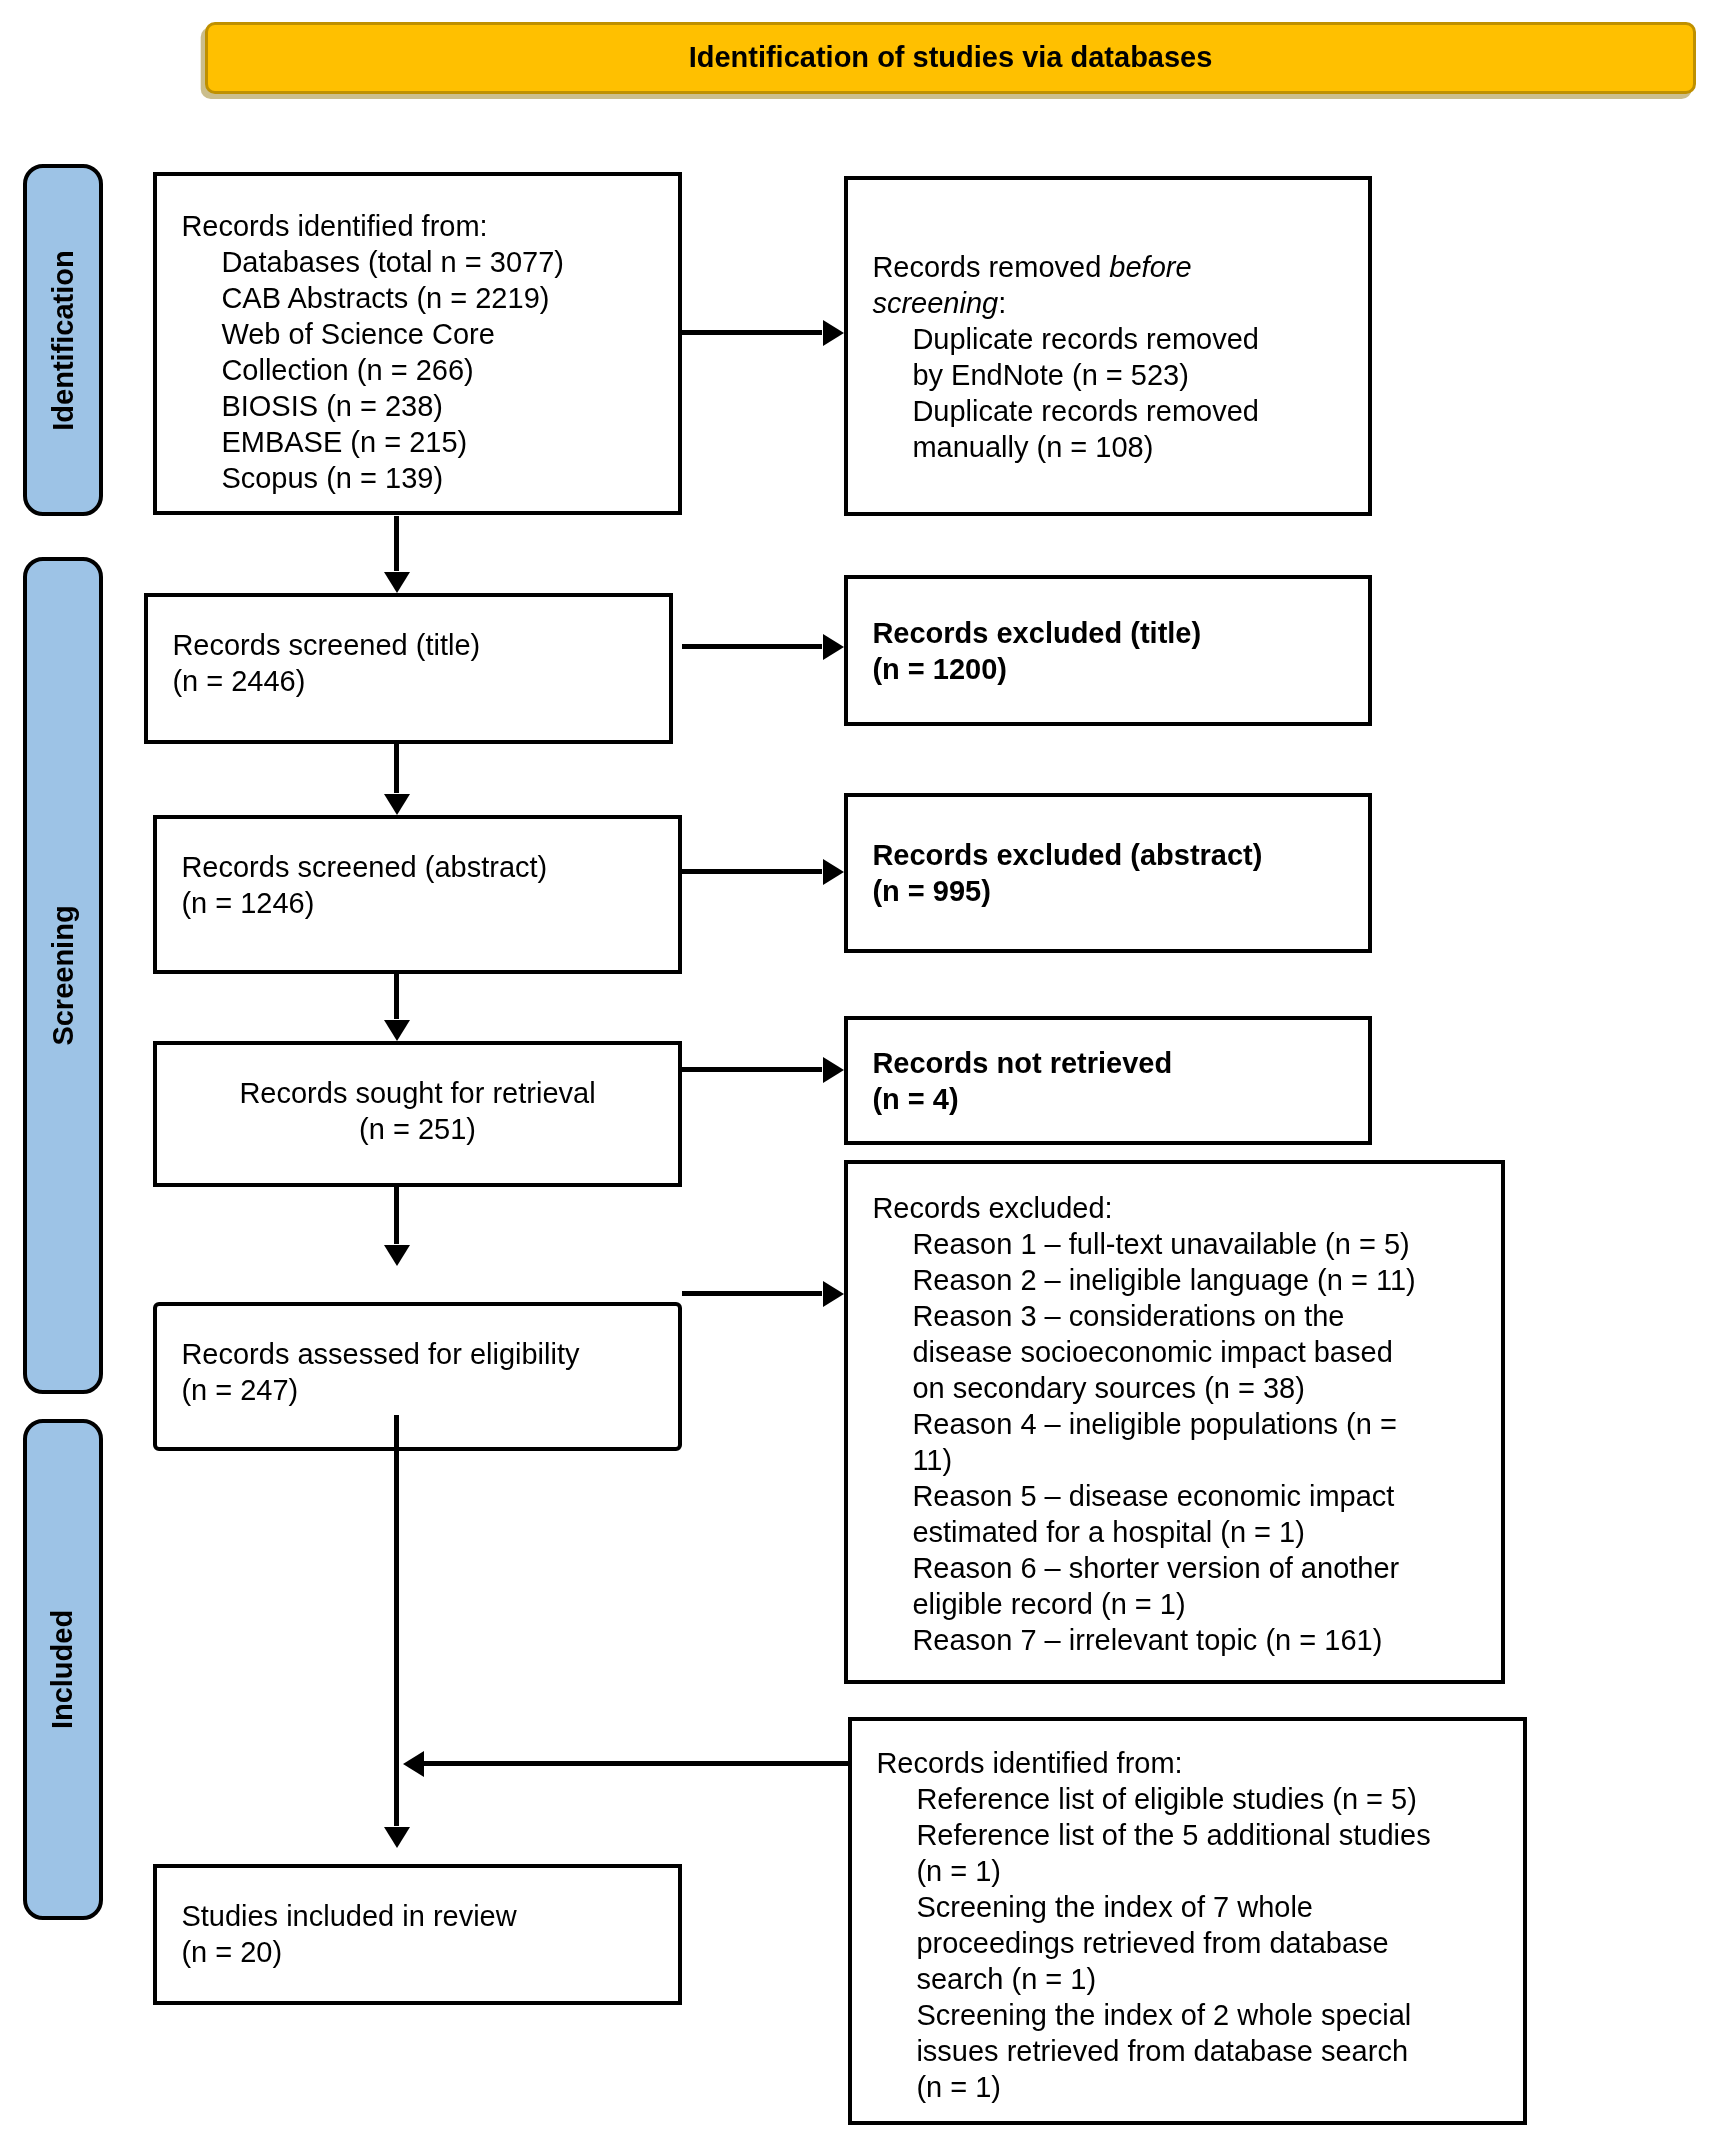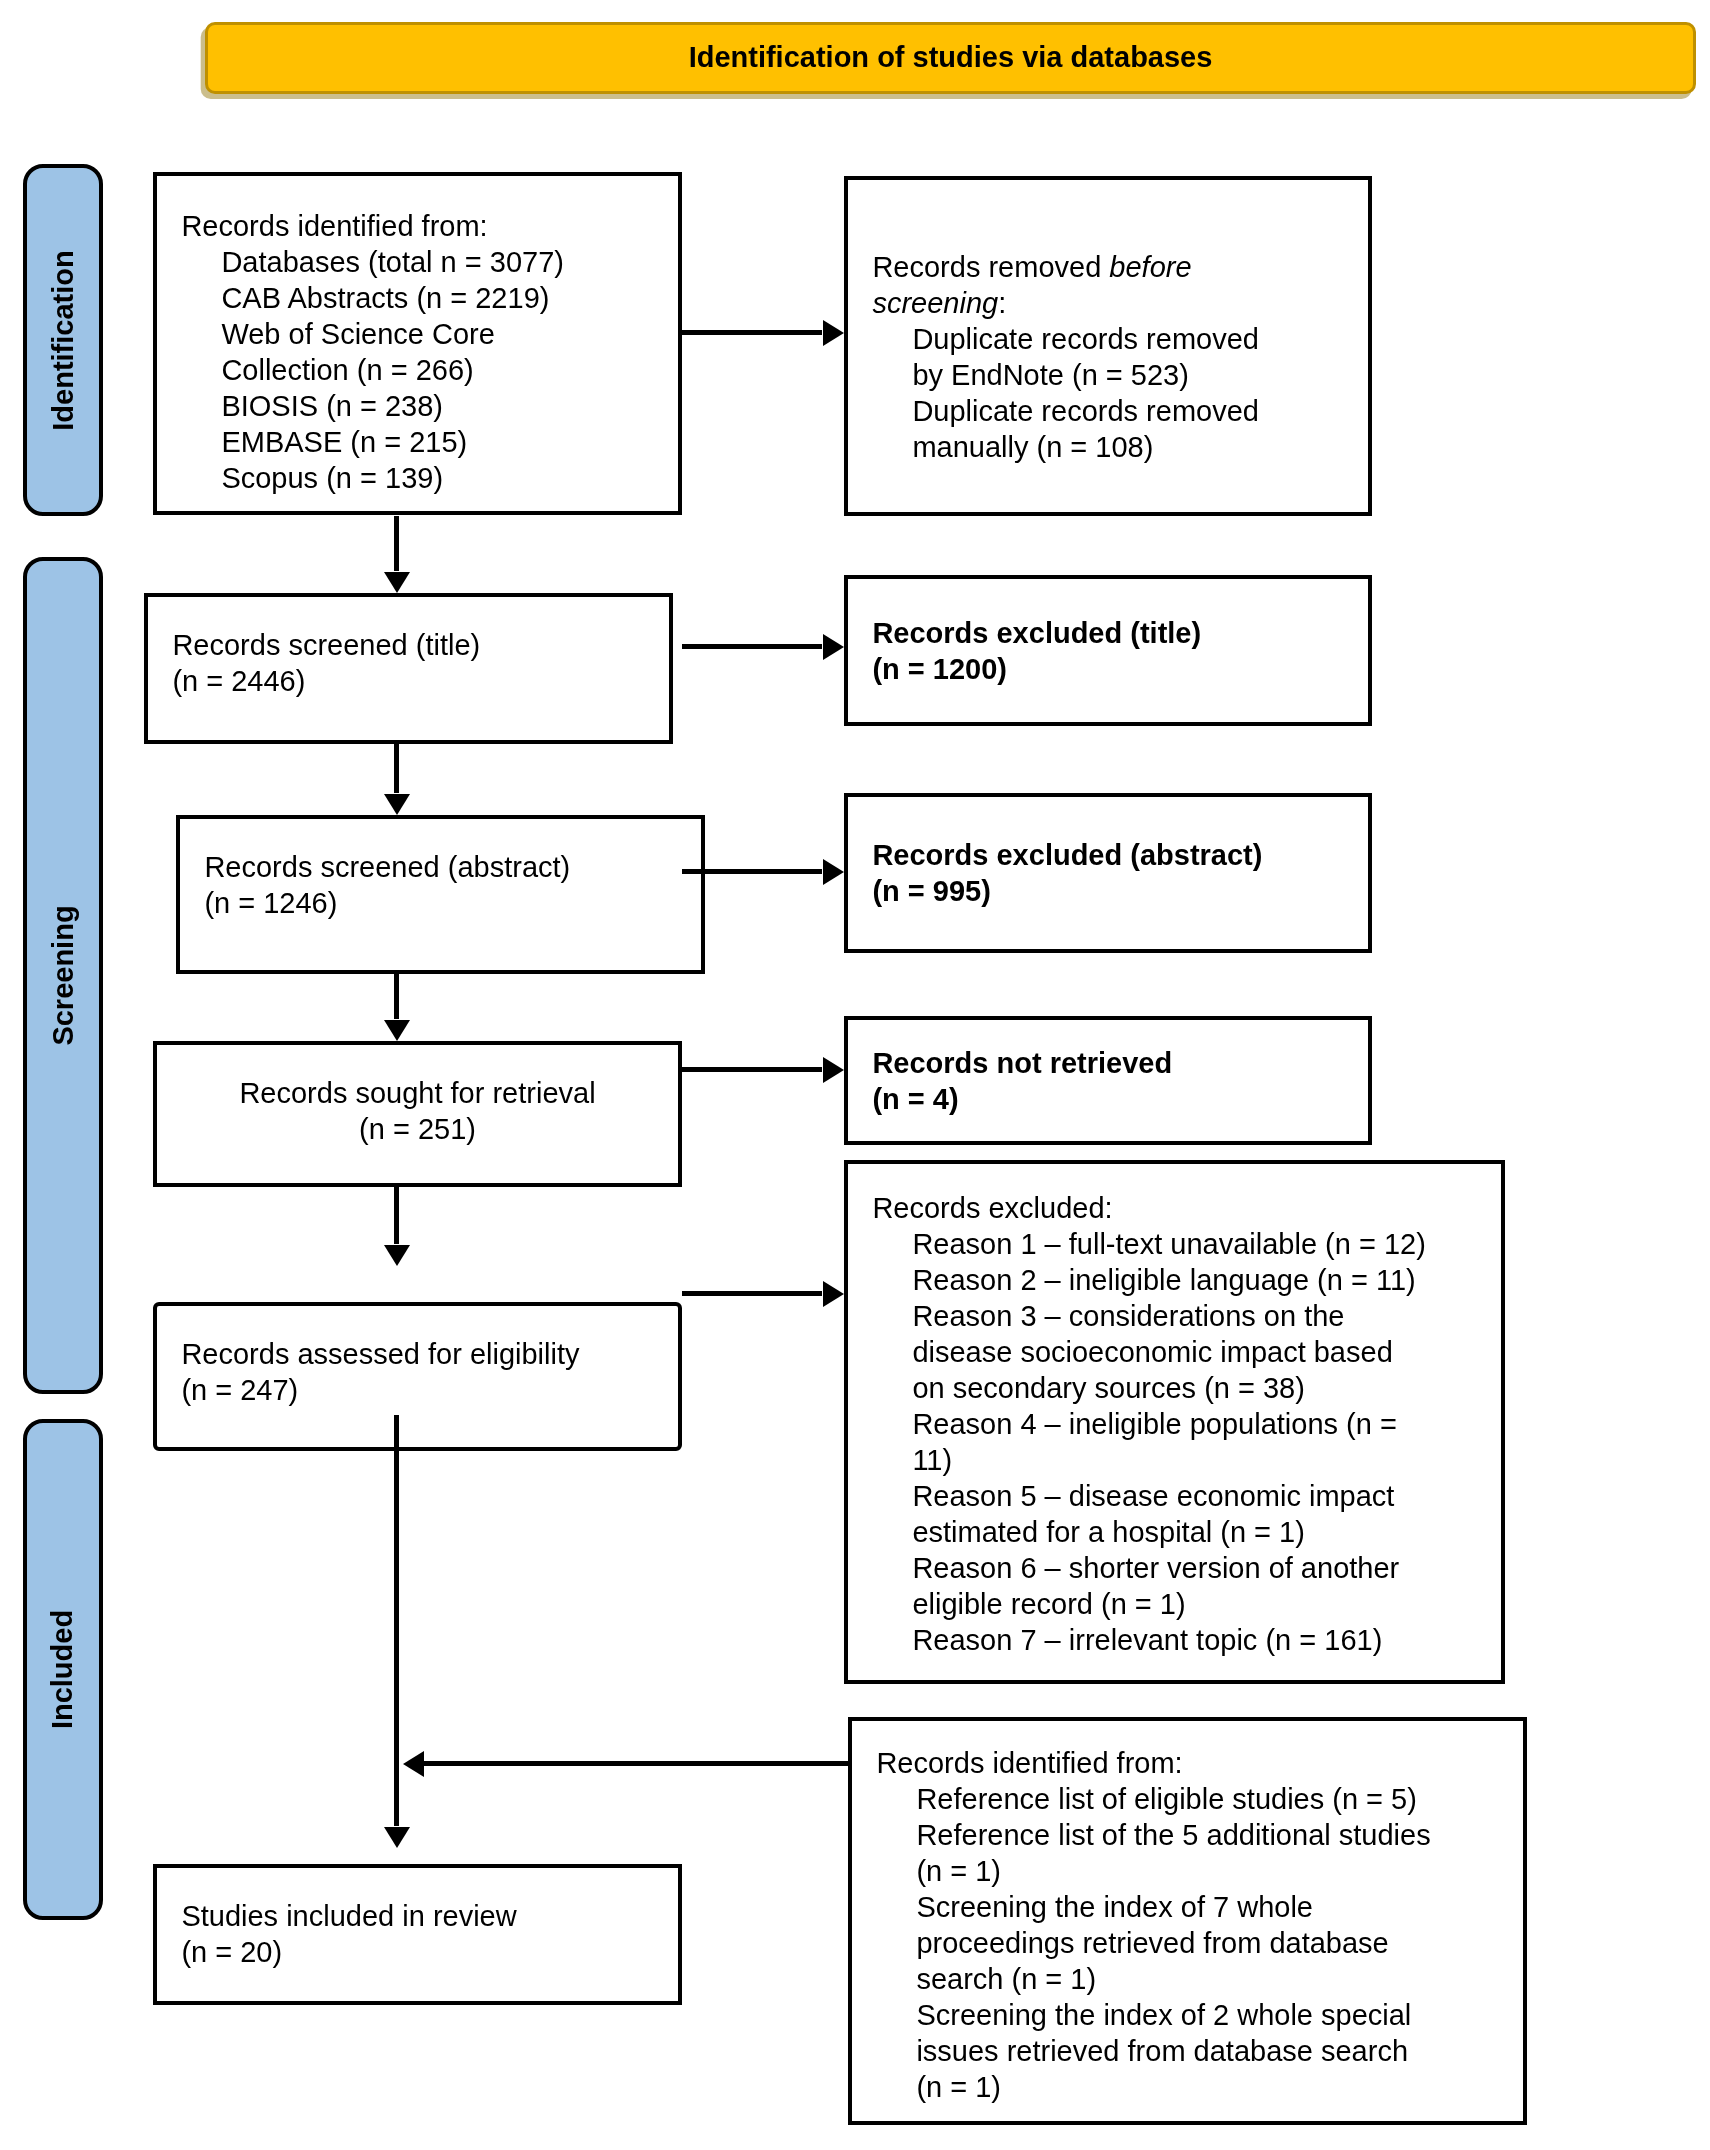--- a/index.html
+++ b/index.html
@@ -62,21 +62,21 @@
       <div class="line ind">BIOSIS (n = 238)</div>
       <div class="line ind">EMBASE (n = 215)</div>
       <div class="line ind">Scopus (n = 139)</div>
     </div>
 
   <div class="box" style="left:144px;top:593px;width:529px;height:151px;">
       <div class="line">Records screened (title)</div>
       <div class="line">(n = 2446)</div>
     </div>
 
-  <div class="box" style="left:153px;top:815px;width:529px;height:159px;margin-left:23px;">
+  <div class="box" style="left:153px;top:815px;width:529px;height:159px;">
       <div class="line">Records screened (abstract)</div>
       <div class="line">(n = 1246)</div>
     </div>
 
   <div class="box" style="left:153px;top:1041px;width:529px;height:146px;text-align:center;">
       <div class="line">Records sought for retrieval</div>
       <div class="line">(n = 251)</div>
     </div>
 
   <div class="box" style="left:153px;top:1302px;width:529px;height:149px;border-radius:6px;">
@@ -108,21 +108,21 @@
       <div class="line">(n = 995)</div>
     </div>
 
   <div class="box vcenter" style="left:844px;top:1016px;width:528px;height:129px;">
       <div class="line">Records not retrieved</div>
       <div class="line">(n = 4)</div>
     </div>
 
   <div class="box" style="left:844px;top:1160px;width:661px;height:524px;padding-top:26px;">
       <div class="line">Records excluded:</div>
-      <div class="line ind">Reason 1 – full-text unavailable (n = 12)</div>
+      <div class="line ind">Reason 1 – full-text unavailable (n = 5)</div>
       <div class="line ind">Reason 2 – ineligible language (n = 11)</div>
       <div class="line ind">Reason 3 – considerations on the</div>
       <div class="line ind">disease socioeconomic impact based</div>
       <div class="line ind">on secondary sources (n = 38)</div>
       <div class="line ind">Reason 4 – ineligible populations (n =</div>
       <div class="line ind">11)</div>
       <div class="line ind">Reason 5 – disease economic impact</div>
       <div class="line ind">estimated for a hospital (n = 1)</div>
       <div class="line ind">Reason 6 – shorter version of another</div>
       <div class="line ind">eligible record (n = 1)</div>

